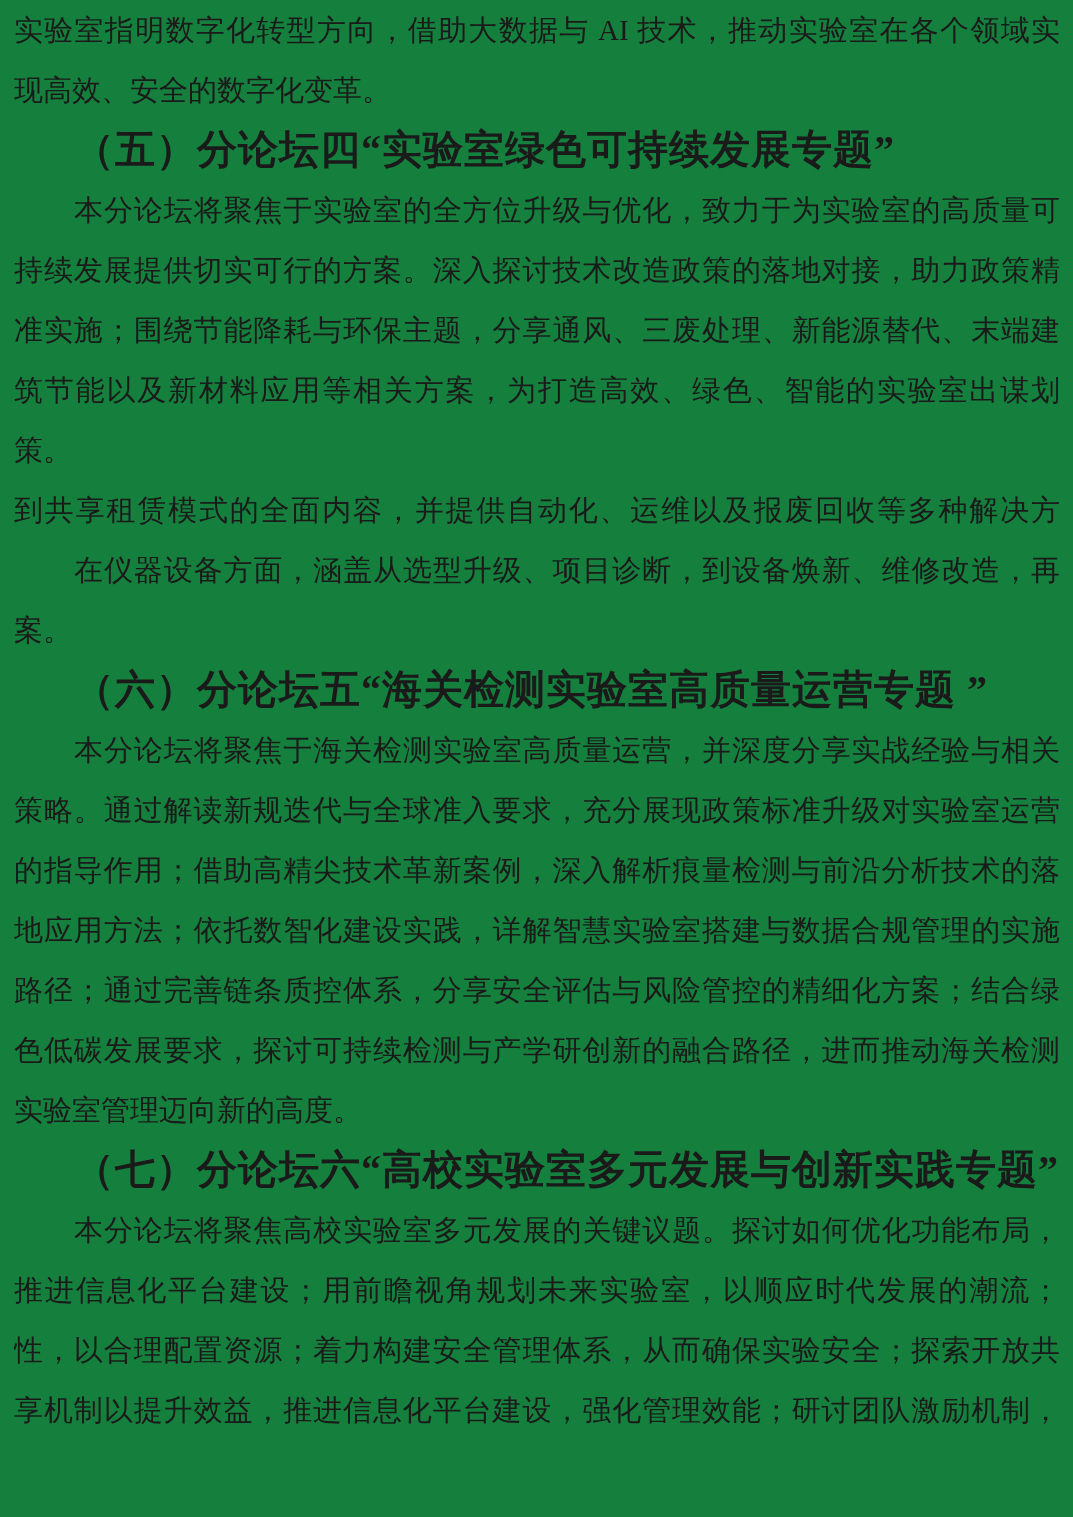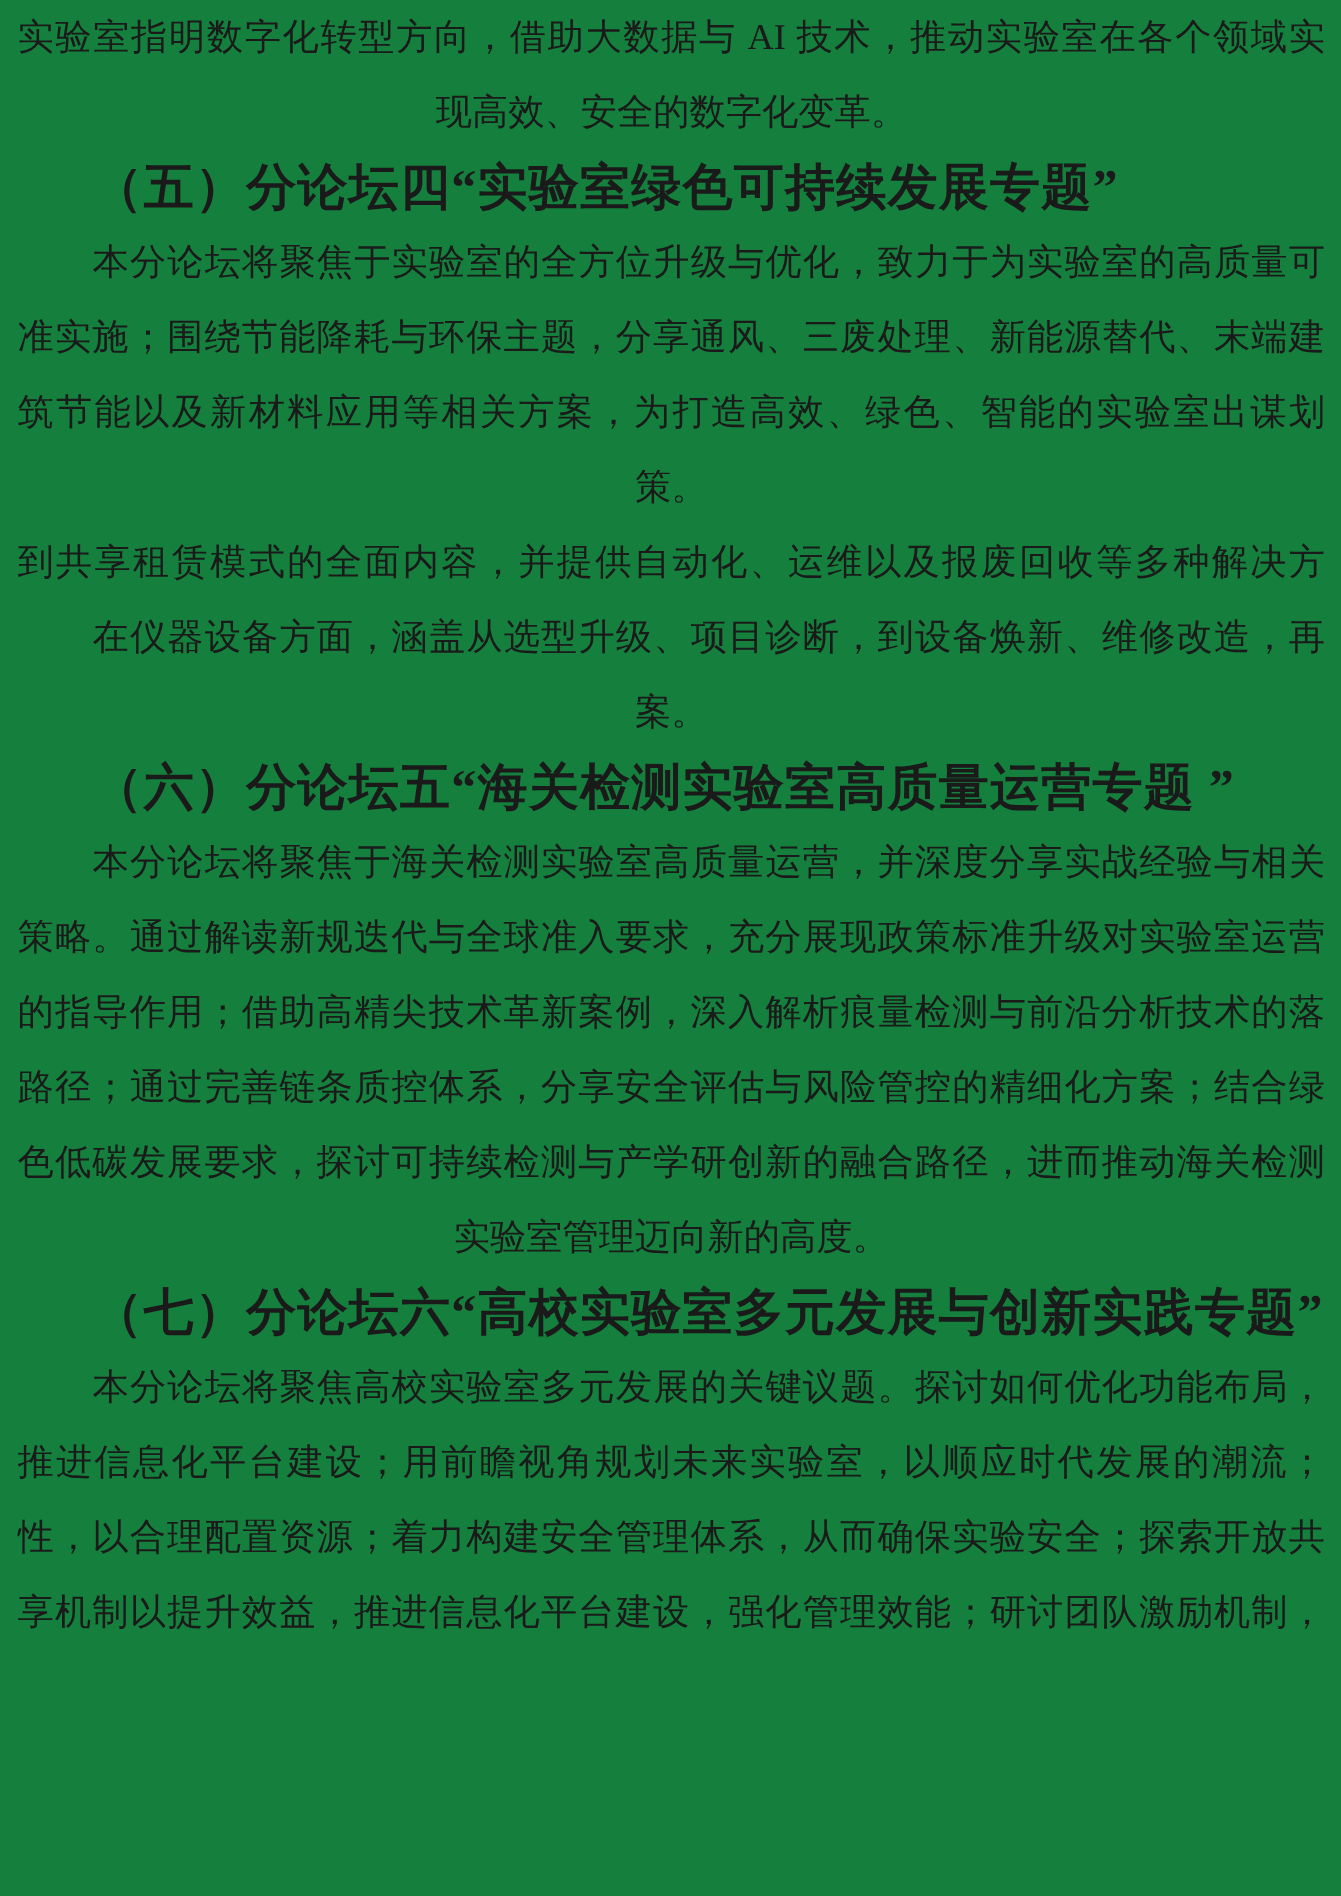--- a/index.html
+++ b/index.html
@@ -25,21 +25,21 @@
     line-height: 60px;
     overflow: hidden;
   }
   
   .j {
     text-align: justify;
     text-align-last: justify;
   }
   
   .end {
-    text-align: center;
+    text-align: left;
   }
   
   .ind {
     padding-left: 60px;
   }
   
   .head {
     font-weight: 700;
     font-size: 40px;
     padding-left: 60px;
@@ -48,30 +48,32 @@
   }
 </style>
 </head>
 <body>
 
 <div class="page">
   <div class="ln j">实验室指明数字化转型方向，借助大数据与 AI 技术，推动实验室在各个领域实</div>
   <div class="ln end">现高效、安全的数字化变革。</div>
   <div class="ln head">（五）分论坛四“实验室绿色可持续发展专题”</div>
   <div class="ln j ind">本分论坛将聚焦于实验室的全方位升级与优化，致力于为实验室的高质量可</div>
+  <div class="ln j">持续发展提供切实可行的方案。深入探讨技术改造政策的落地对接，助力政策精</div>
   <div class="ln j">准实施；围绕节能降耗与环保主题，分享通风、三废处理、新能源替代、末端建</div>
   <div class="ln j">筑节能以及新材料应用等相关方案，为打造高效、绿色、智能的实验室出谋划</div>
   <div class="ln end">策。</div>
   <div class="ln j">到共享租赁模式的全面内容，并提供自动化、运维以及报废回收等多种解决方</div>
   <div class="ln j ind">在仪器设备方面，涵盖从选型升级、项目诊断，到设备焕新、维修改造，再</div>
   <div class="ln end">案。</div>
   <div class="ln head">（六）分论坛五“海关检测实验室高质量运营专题 ”</div>
   <div class="ln j ind">本分论坛将聚焦于海关检测实验室高质量运营，并深度分享实战经验与相关</div>
   <div class="ln j">策略。通过解读新规迭代与全球准入要求，充分展现政策标准升级对实验室运营</div>
   <div class="ln j">的指导作用；借助高精尖技术革新案例，深入解析痕量检测与前沿分析技术的落</div>
+  <div class="ln j">地应用方法；依托数智化建设实践，详解智慧实验室搭建与数据合规管理的实施</div>
   <div class="ln j">路径；通过完善链条质控体系，分享安全评估与风险管控的精细化方案；结合绿</div>
   <div class="ln j">色低碳发展要求，探讨可持续检测与产学研创新的融合路径，进而推动海关检测</div>
   <div class="ln end">实验室管理迈向新的高度。</div>
   <div class="ln head">（七）分论坛六“高校实验室多元发展与创新实践专题”</div>
   <div class="ln j ind">本分论坛将聚焦高校实验室多元发展的关键议题。探讨如何优化功能布局，</div>
   <div class="ln j">推进信息化平台建设；用前瞻视角规划未来实验室，以顺应时代发展的潮流；</div>
   <div class="ln j">性，以合理配置资源；着力构建安全管理体系，从而确保实验安全；探索开放共</div>
   <div class="ln j">享机制以提升效益，推进信息化平台建设，强化管理效能；研讨团队激励机制，</div>
 </div>
 

